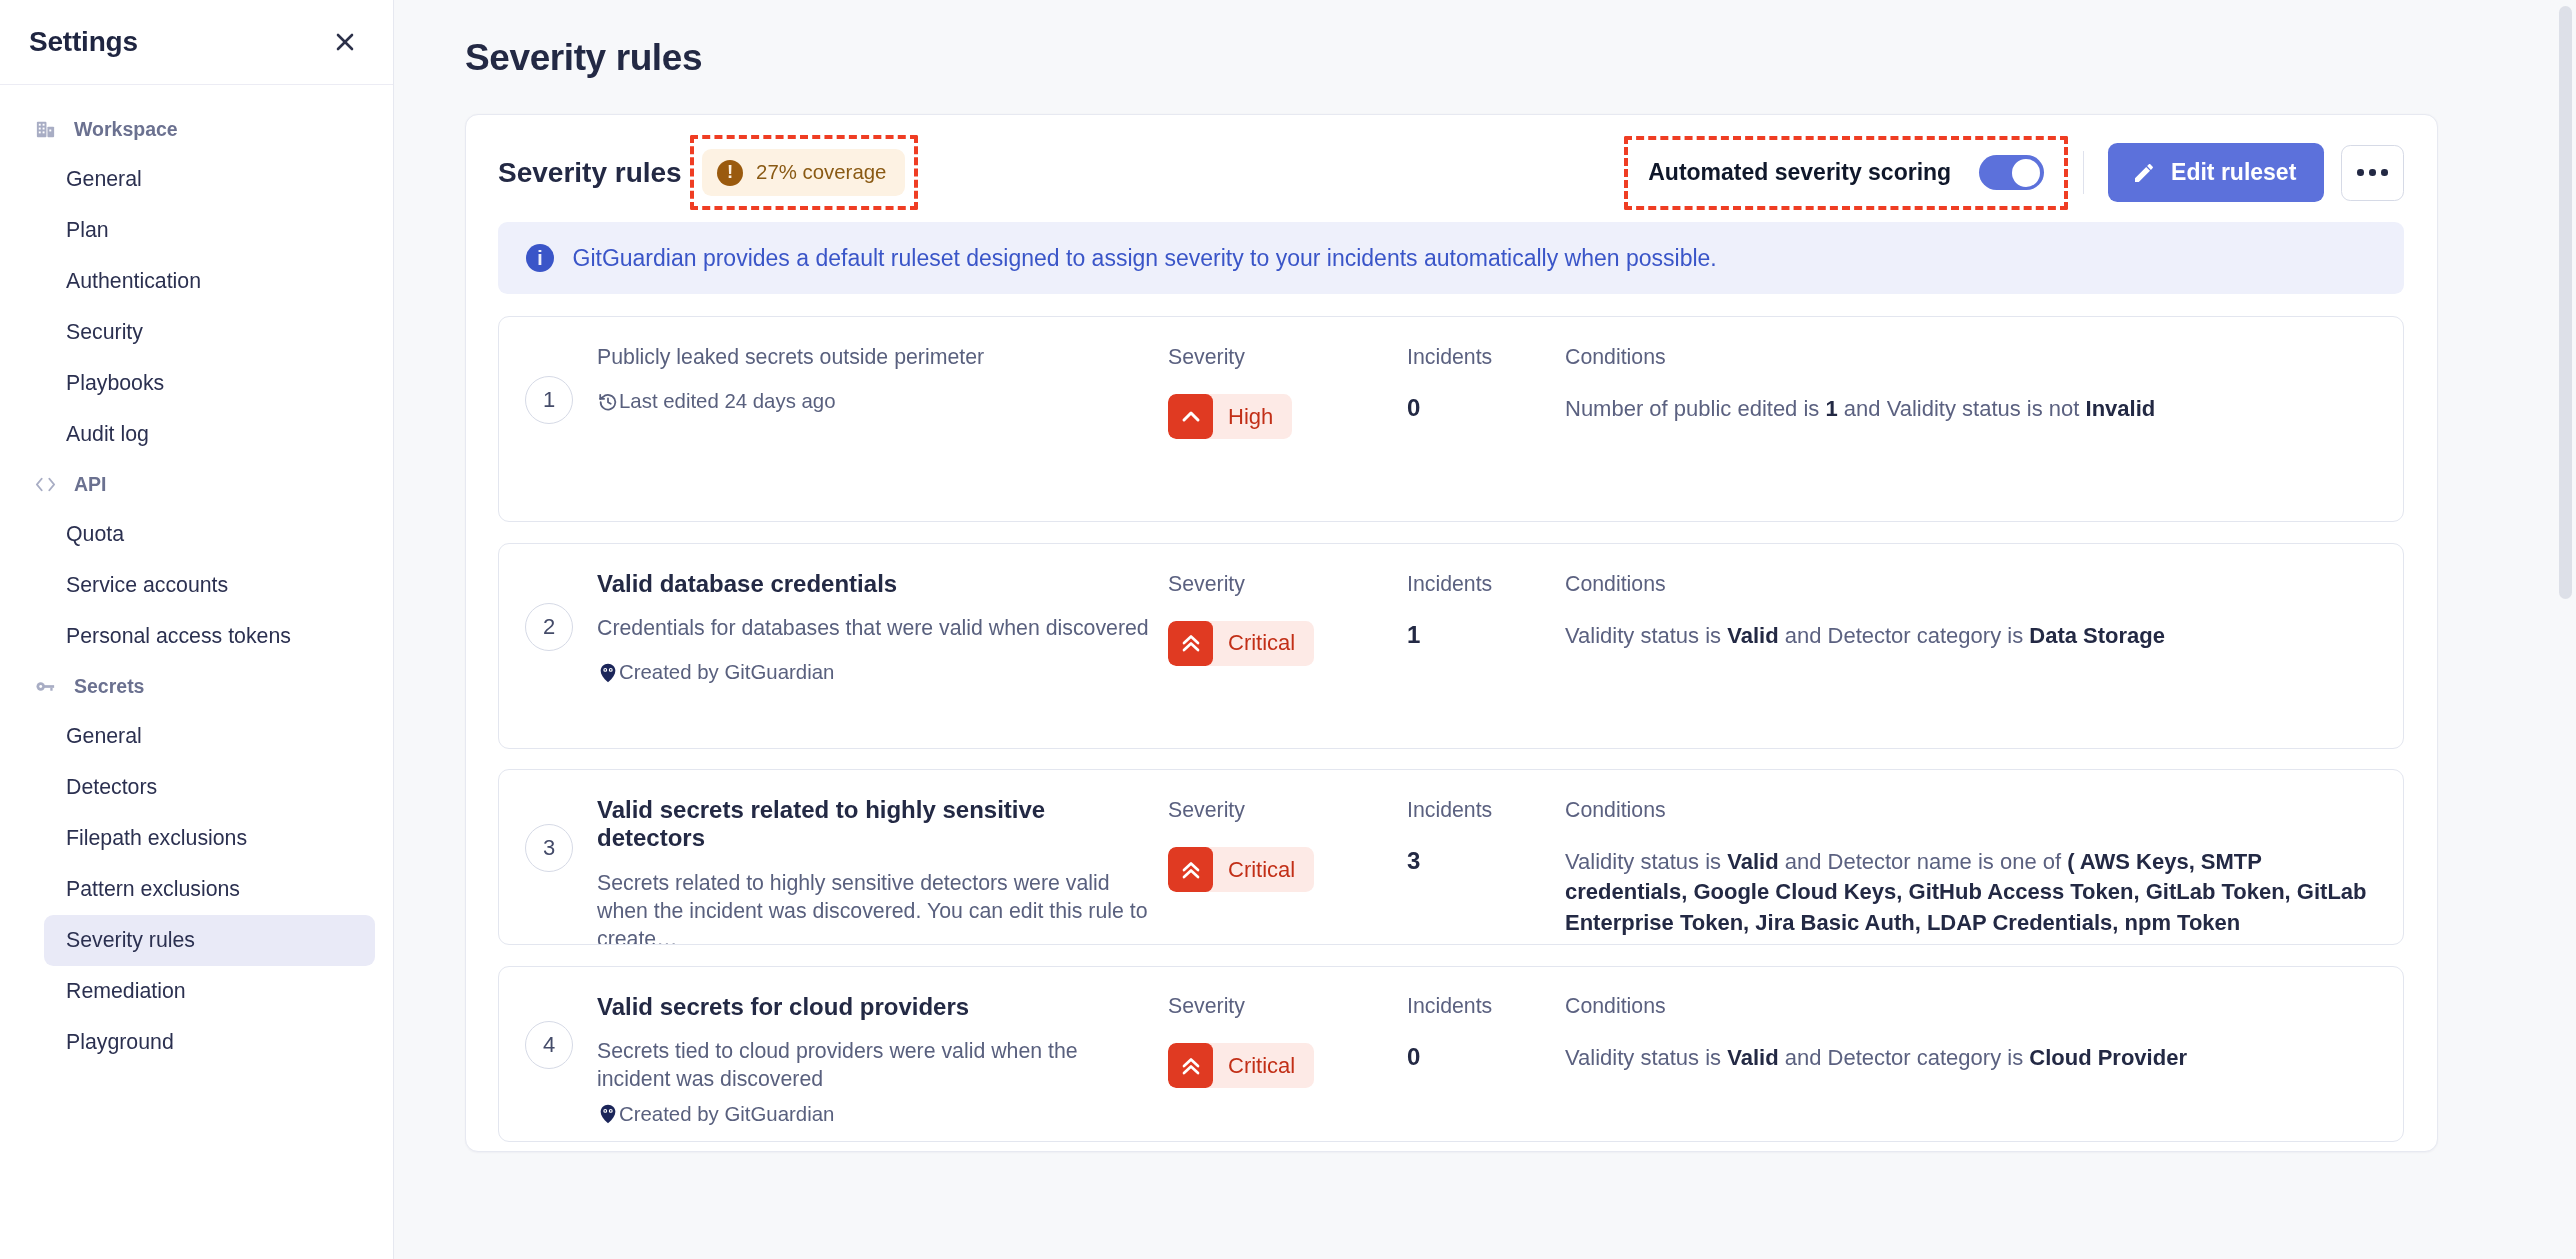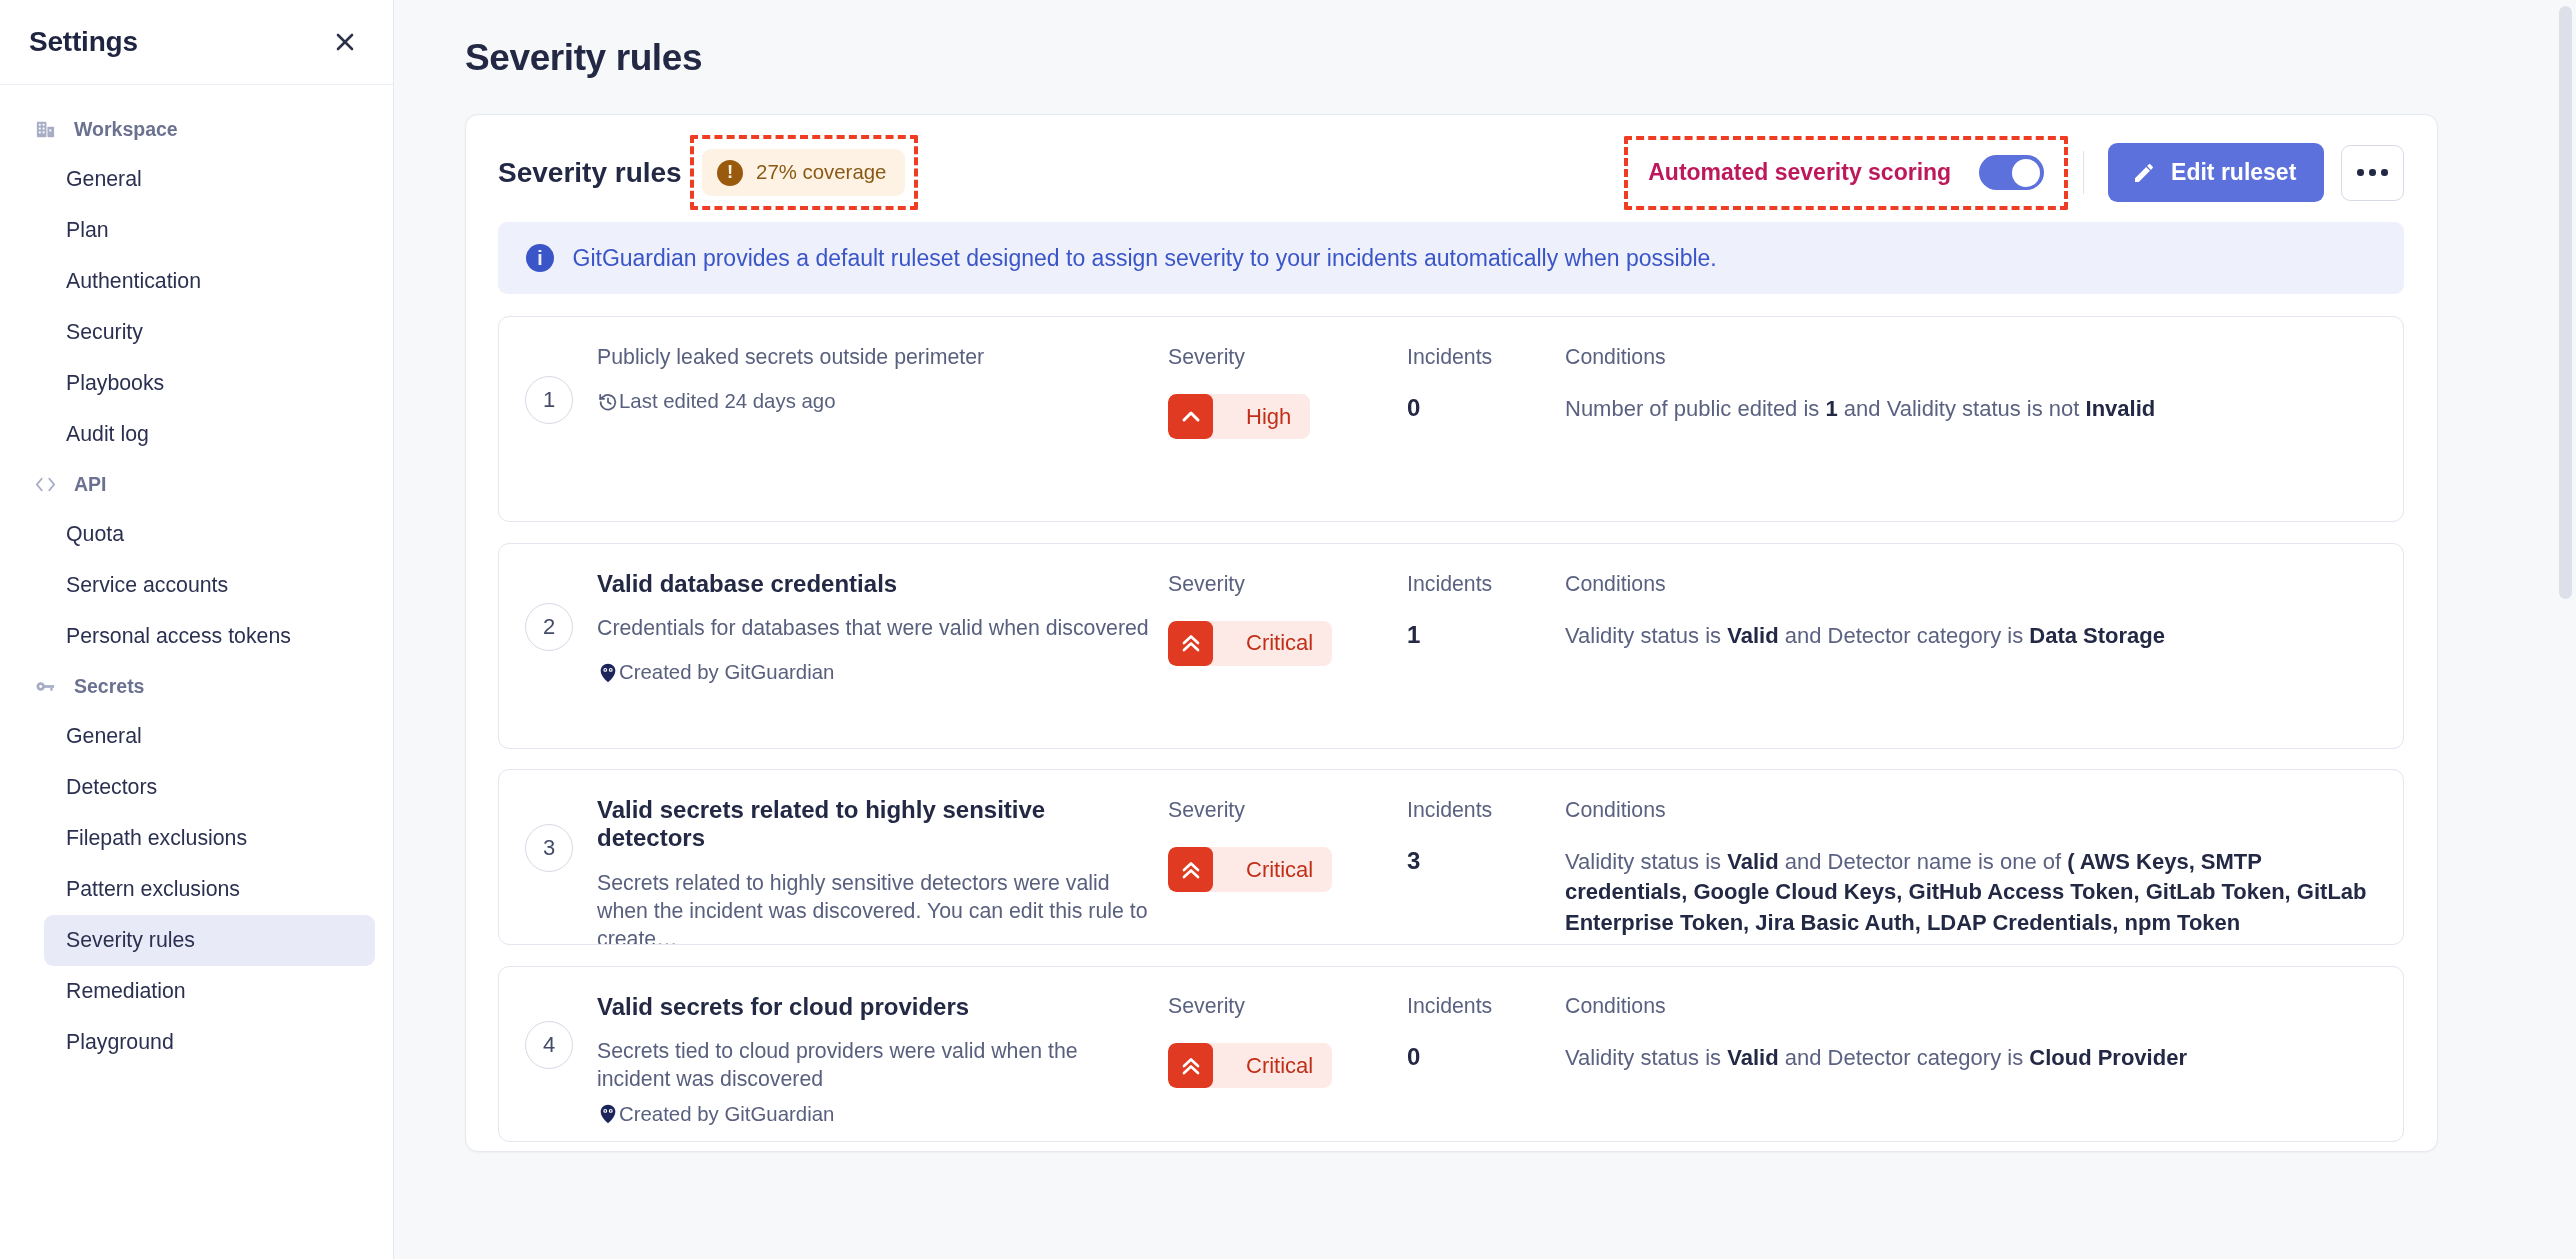--- a/index.html
+++ b/index.html
@@ -96,21 +96,21 @@
   .ann {
     position: absolute; border: 4.6px dashed #ef3d23;
     pointer-events: none; border-radius: 1.9px;
   }
   .ann-coverage { left: -12px; top: -14px; right: -13px; bottom: -14px; }
 
   .head-right { margin-left: auto; display: flex; align-items: center; }
 
   .toggle-wrap { position: relative; display: flex; align-items: center;
      gap: 28px; padding: 9.3px 15px 9.3px 18.5px; margin-right: 24px; }
-  .toggle-label { font-size: 23px; font-weight: bold; color: #be185d; white-space: nowrap; }
+  .toggle-label { font-size: 23px; font-weight: bold; color: #0f172a; white-space: nowrap; }
   .switch {
     width: 65px; height: 35px; border-radius: 17.6px; background: #5c71db;
     position: relative; cursor: pointer; flex: 0 0 65px;
   }
   .switch .knob {
     position: absolute; top: 3.7px; left: 33px;
     width: 28px; height: 28px; border-radius: 50%; background: #fff;
   }
   .ann-toggle { left: -5.6px; top: -10.2px; right: -9.3px; bottom: -11px; }
 
@@ -185,21 +185,21 @@
     display: inline-flex; align-items: center;
     background: #fdeae6; border-radius: 8.3px; padding-right: 18.5px;
     overflow: hidden;
   }
   .sev .chev {
     width: 45px; height: 45px; background: #e03a22; border-radius: 7.4px;
     display: flex; align-items: center; justify-content: center;
     flex: 0 0 45px;
   }
   .sev .chev svg { width: 24px; height: 24px; }
-  .sev .slabel { font-size: 22px; color: #c22f17; padding-left: 33px; white-space: nowrap; }
+  .sev .slabel { font-size: 22px; color: #c22f17; padding-left: 15px; white-space: nowrap; }
 
   .inc-val { font-size: 24px; font-weight: bold; color: #232944; }
 
   .cond { font-size: 22px; color: #5b6180; line-height: 1.38; }
   .cond b { color: #232944; font-weight: bold; }
 
   
   .scrollbar {
     position: absolute; right: 3.7px; top: 5.6px; width: 13px; height: 1248px;
     background: transparent;

